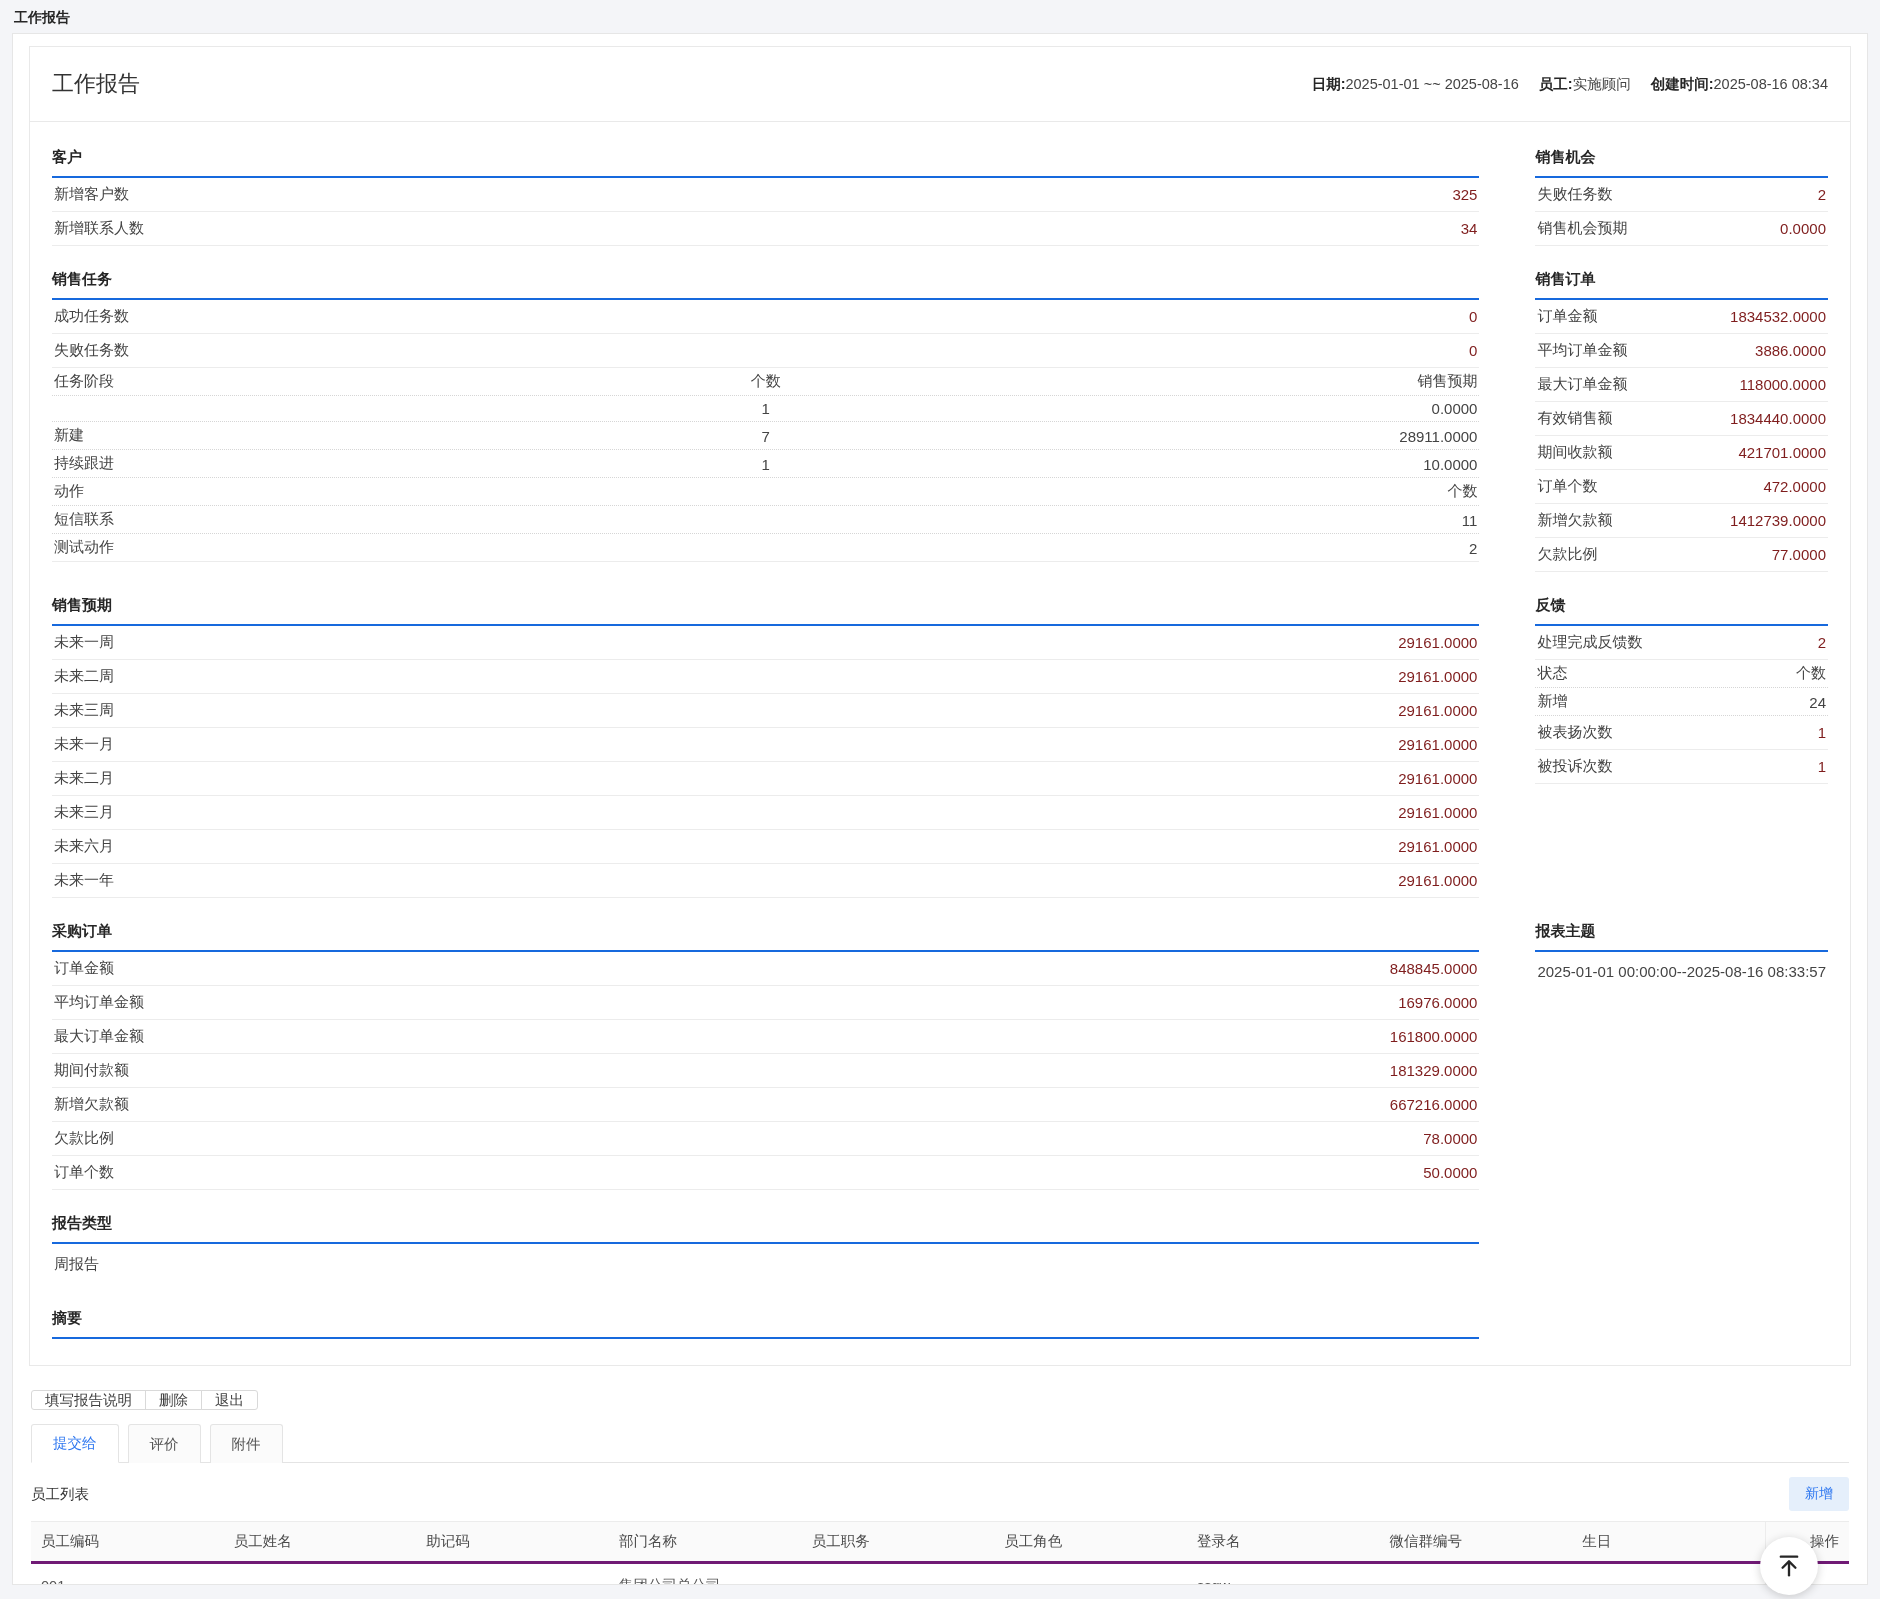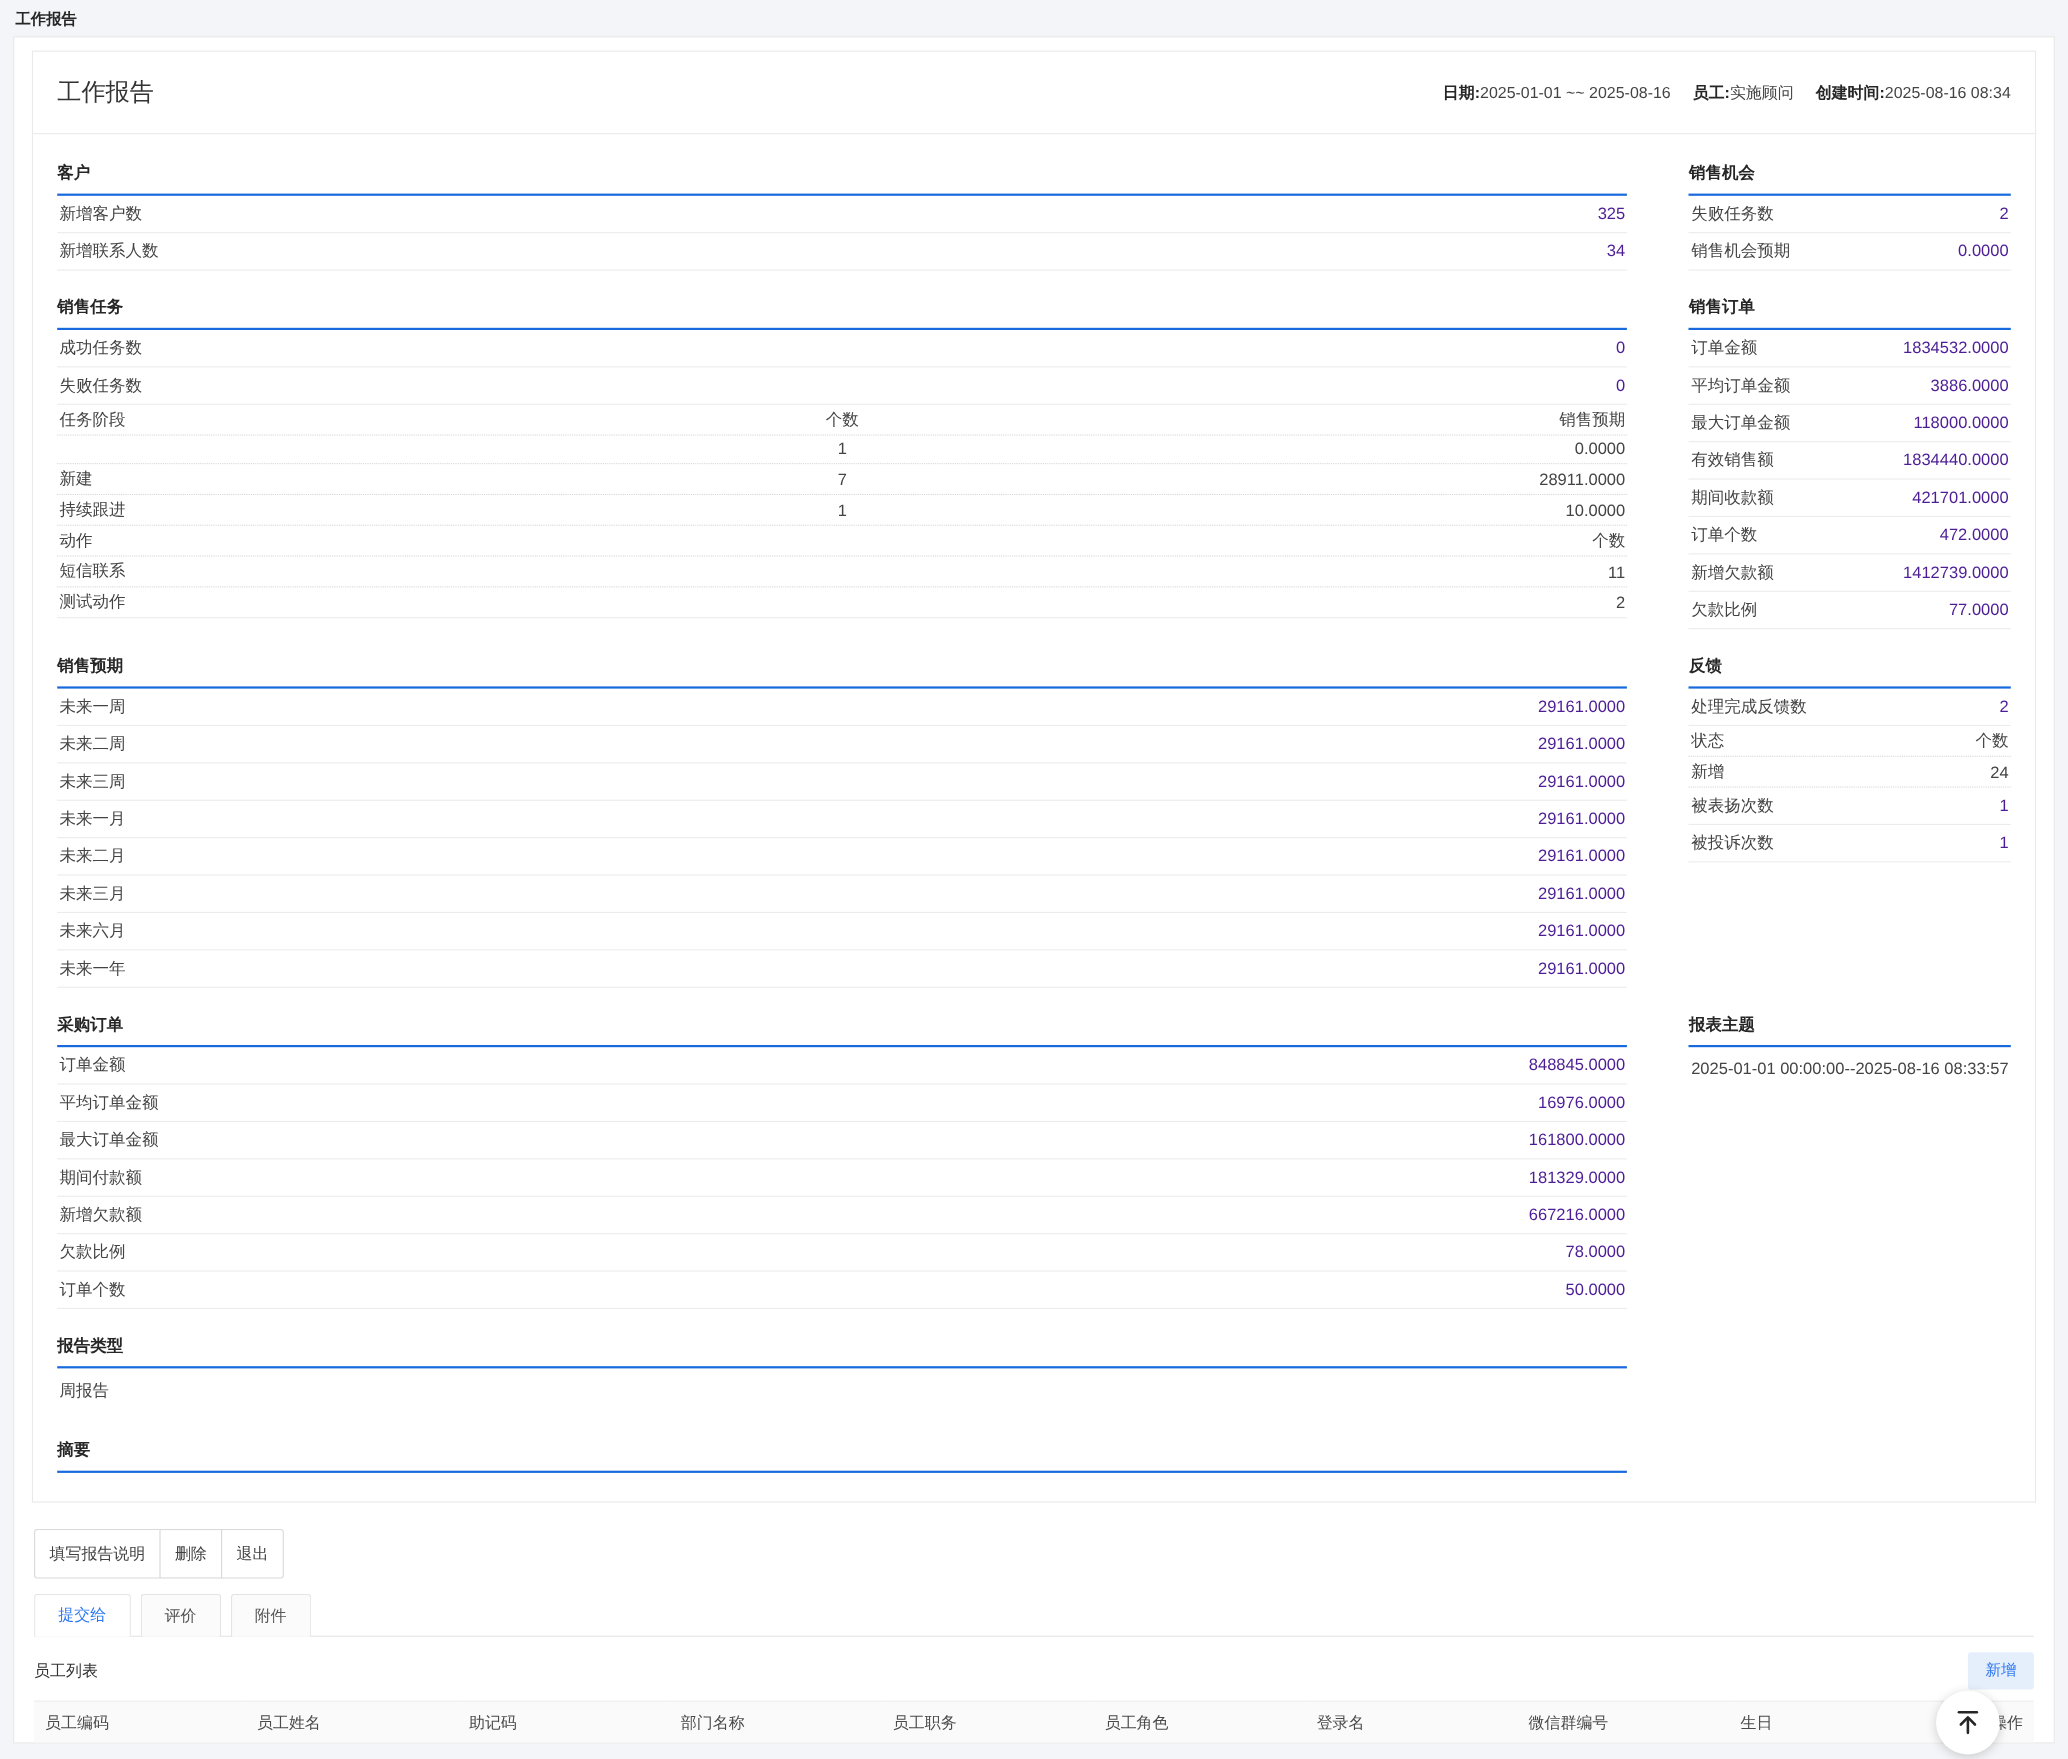--- a/index.html
+++ b/index.html
@@ -22,32 +22,32 @@
   .meta-label { font-weight:bold; color:#262626; }
   .meta-value { color:#444; }
 
   .report-body { display:grid; grid-template-columns:1fr; column-gap:56px;
     align-items:start; padding:2px 22px 26px 22px; }
   .sec { margin-top:24px; }
   .sec-title { font-size:15px; font-weight:bold; color:#262626; padding-bottom:9px;
     border-bottom:2px solid var(--accent); }
   .row { display:flex; justify-content:space-between; align-items:center;
     padding:7px 2px; border-bottom:1px solid #ececec; font-size:15px; color:#444; min-height:31px; }
-  .row .val { color:#4c1d95; }
+  .row .val { color:#7f1d1d; }
   .trow { display:flex; padding:4px 2px; border-bottom:1px dotted #d6d6d6;
     font-size:15px; color:#444;align-items:flex-end; }
   .trow:last-child { border-bottom:1px solid #ececec; }
   .trow span { flex:1; }
   .trow .a-left { text-align:left; }
   .trow .a-center { text-align:center; }
   .trow .a-right { text-align:right; }
   .text-row { padding:11px 2px; font-size:15px; color:#444; }
 
   .actions { margin:24px 18px 0 18px; display:inline-flex; }
-  .actions button { height:45px; padding:0 13px; background:#fff; border:1px solid #d9d9d9;
+  .actions button { height:20px; padding:0 13px; background:#fff; border:1px solid #d9d9d9;
     font-size:14.5px; color:#404040; margin-left:-1px; cursor:pointer;
     font-family:inherit; white-space:nowrap; }
   .actions button:first-child { border-radius:3px 0 0 3px; margin-left:0; }
   .actions button:last-child { border-radius:0 3px 3px 0; }
 
   .tabs { margin:14px 18px 0 18px; display:flex; gap:9px; border-bottom:1px solid #e4e4e4; }
   .tab { height:39px; padding:0 21px; display:flex; align-items:center; cursor:pointer;
     border:1px solid #e4e4e4; border-bottom:none; background:#fbfbfb; color:#555;
     font-size:14.5px; border-radius:3px 3px 0 0; margin-bottom:-1px; }
   .tab.active { background:#fff; color:var(--link); border-bottom:1px solid #fff; }

